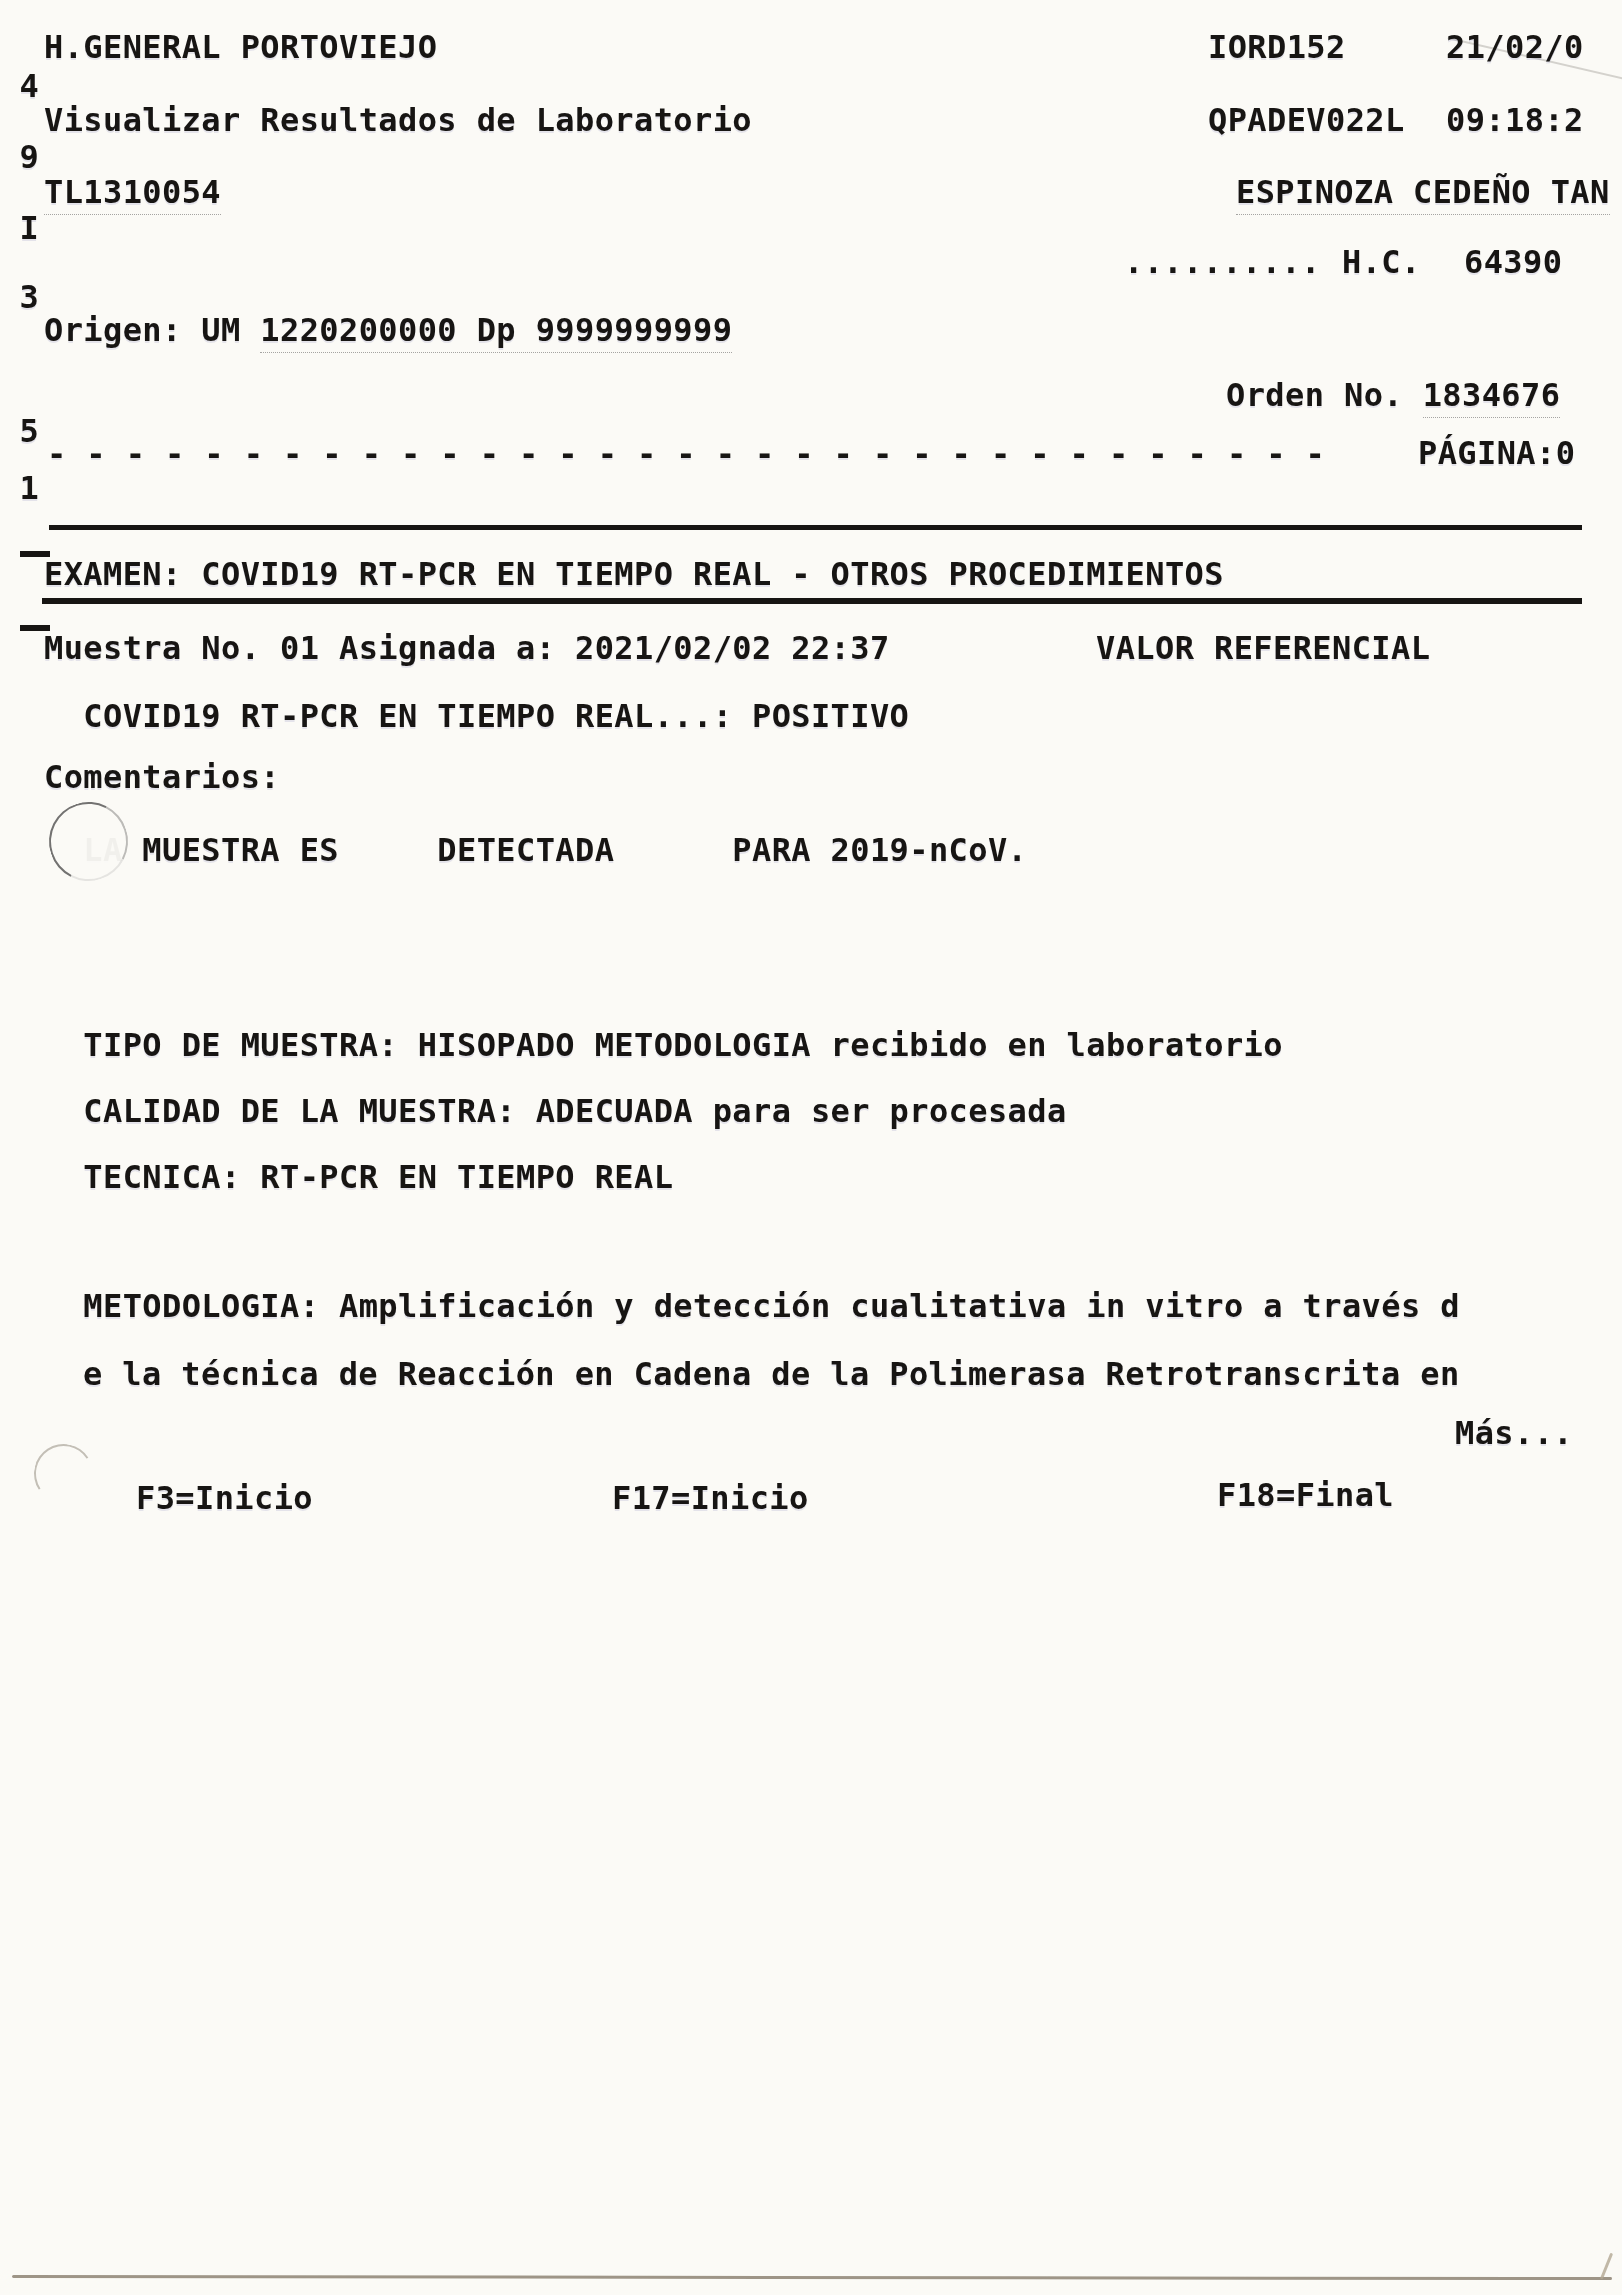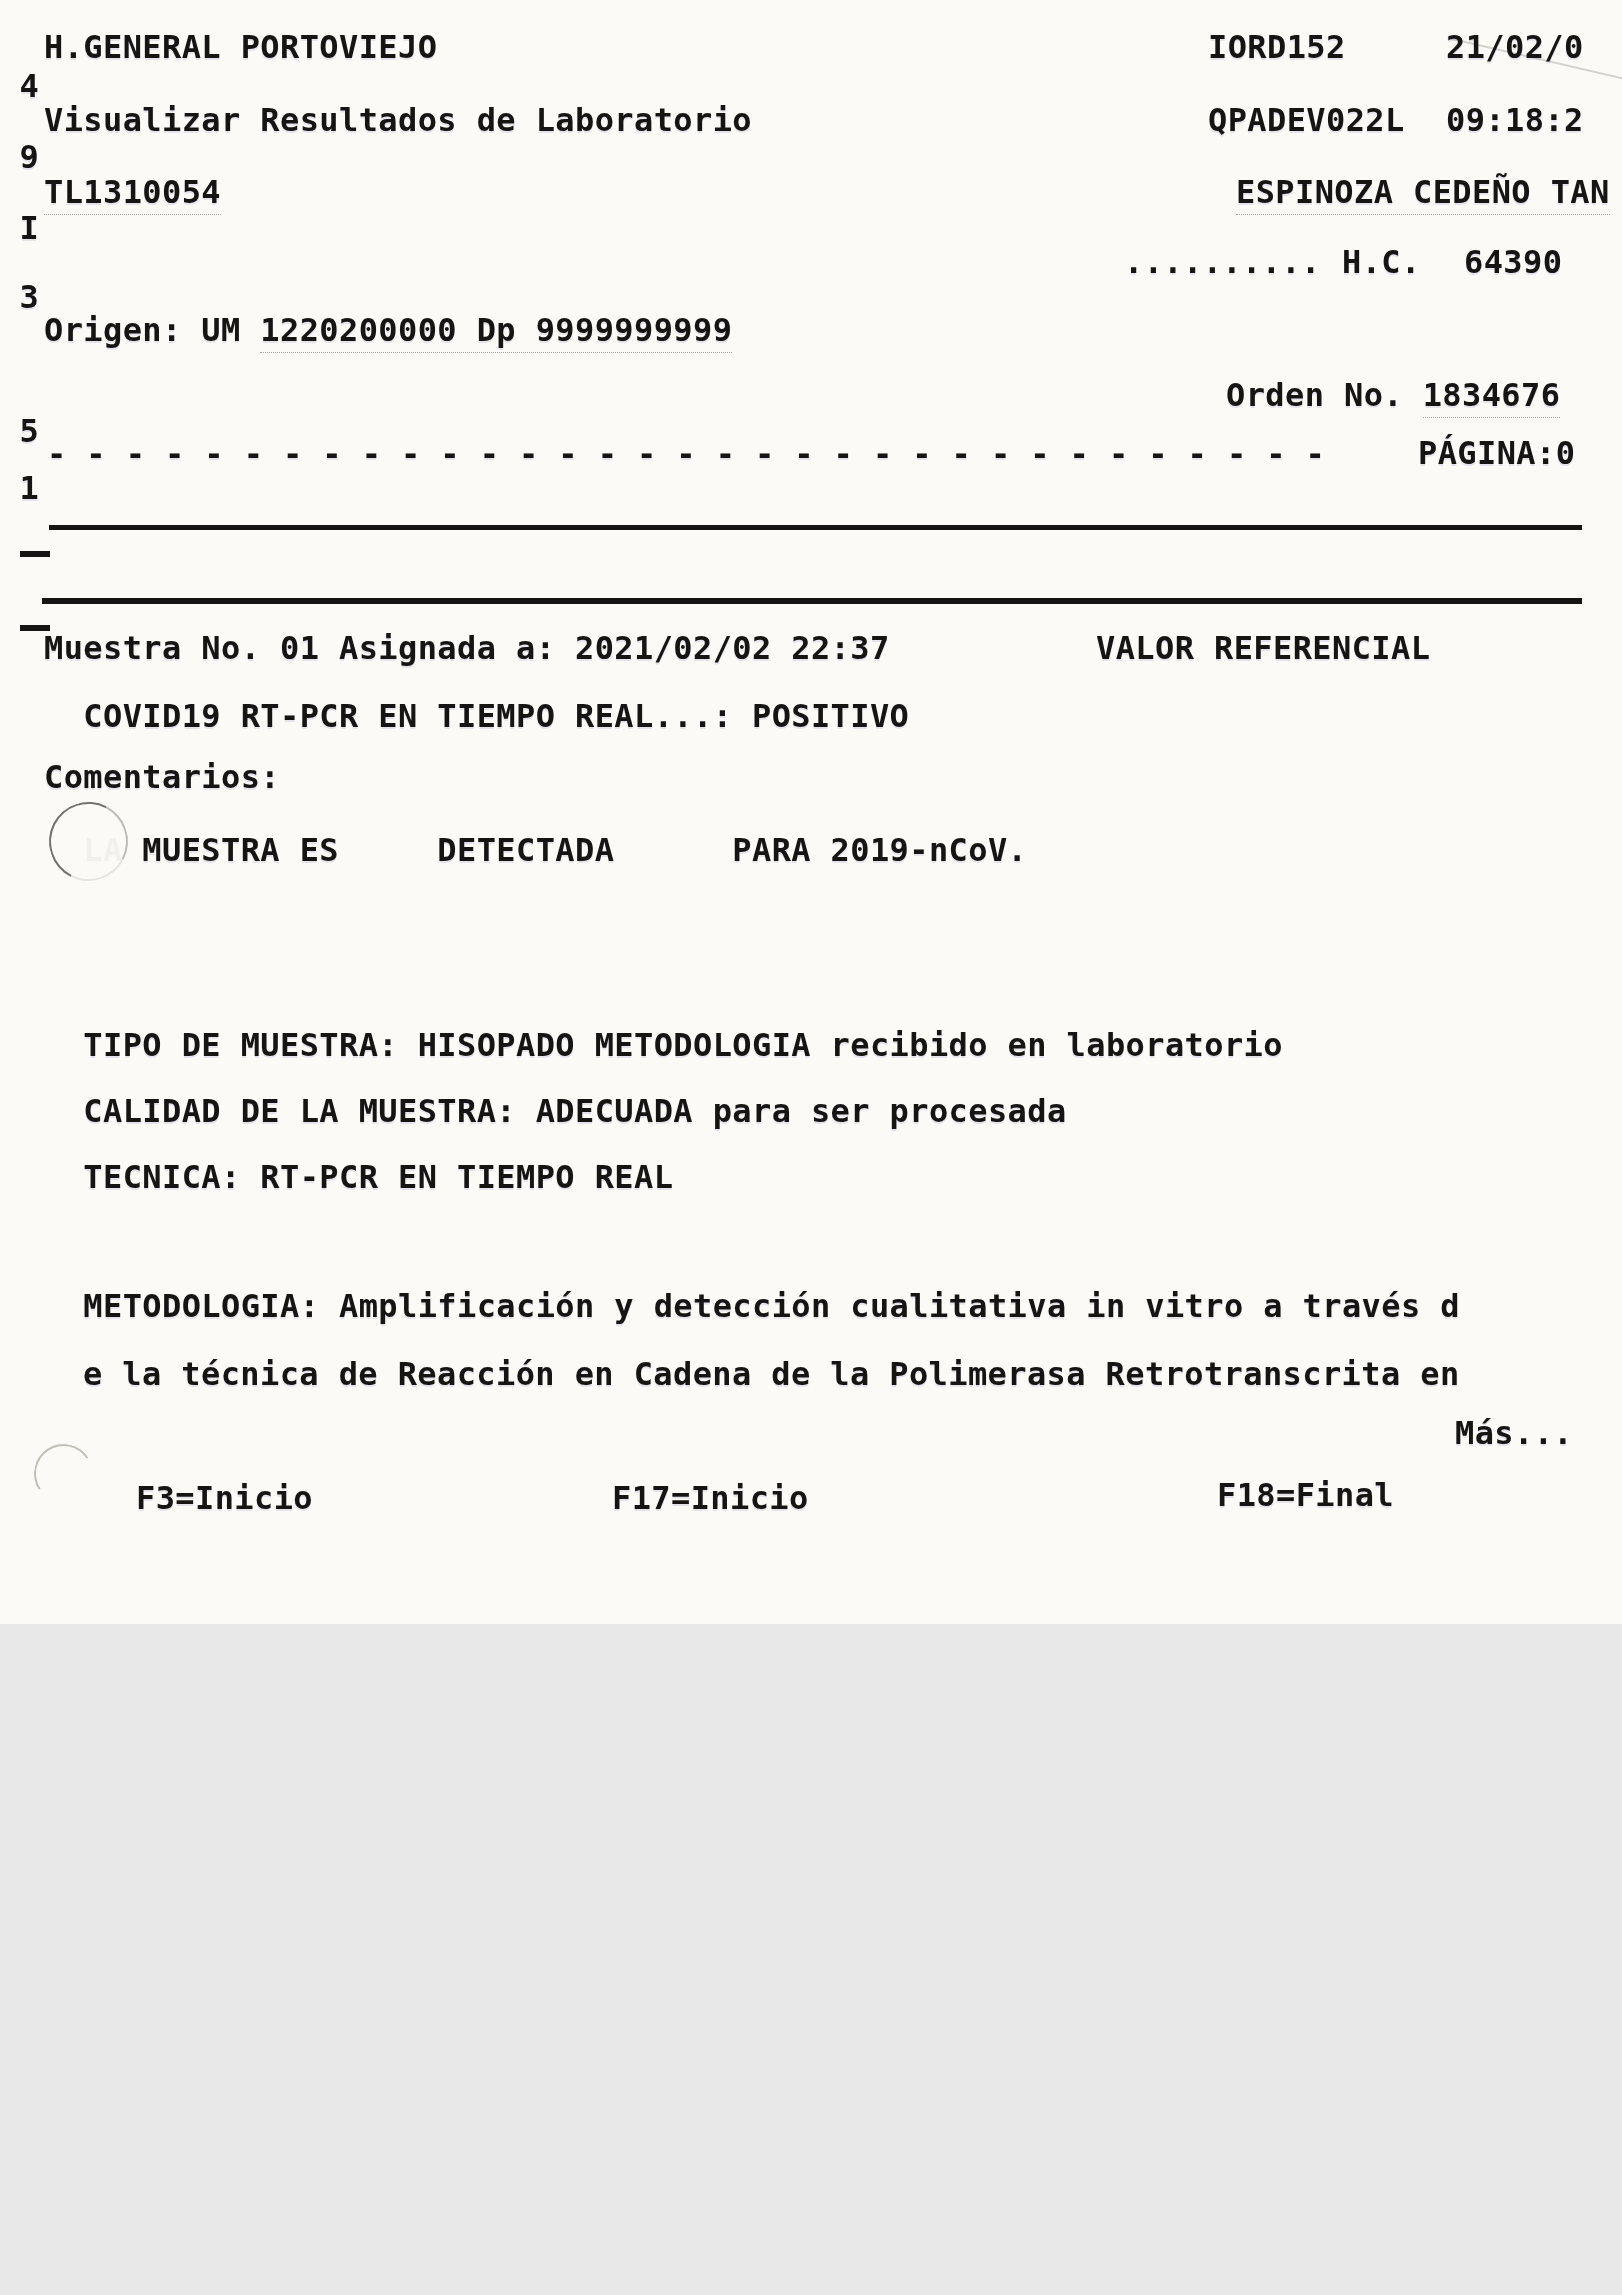--- a/index.html
+++ b/index.html
@@ -3,21 +3,21 @@
 <meta charset="utf-8">
 <style>
   html,body{margin:0;padding:0;background:#e8e8e8;}
   :root{
     --paper:#fbfaf6;
     --ink:#171513;
     --edge:#8d8373;
   }
   .page{
     position:relative;
-    width:1623px;height:1624px;
+    width:1623px;height:2295px;
     background:var(--paper);
     overflow:hidden;
   }
   .ln{
     position:absolute;
     font-family:"DejaVu Sans Mono", monospace;
     font-weight:700;
     font-size:32px;
     line-height:38px;
     letter-spacing:0.4px;
@@ -103,20 +103,21 @@
   <div class="ln" style="left:19.6px;top:412px">5</div>
 
   <div class="ln" style="left:47px;top:435px">- - - - - - - - - - - - - - - - - - - - - - - - - - - - - - - - - </div>
   <div class="ln" style="left:1418px;top:434px">PÁGINA:0</div>
 
   <div class="ln" style="left:19.6px;top:469px">1</div>
 
   <div class="bar" style="left:49px;top:525px;width:1533px;height:4.9px"></div>
 
   <div class="bar" style="left:19.6px;top:551px;width:30px;height:6.4px"></div>
+  <div class="ln" style="left:44px;top:555px">EXAMEN: COVID19 RT-PCR EN TIEMPO REAL - OTROS PROCEDIMIENTOS</div>
   <div class="bar" style="left:42px;top:598px;width:1540px;height:6.4px"></div>
 
   <div class="bar" style="left:19.6px;top:625px;width:30px;height:6.4px"></div>
   <div class="ln" style="left:44px;top:629px">Muestra No. 01 Asignada a: 2021/02/02 22:37</div>
   <div class="ln" style="left:1096px;top:629px">VALOR REFERENCIAL</div>
 
   <div class="ln" style="left:44px;top:697px">  COVID19 RT-PCR EN TIEMPO REAL...: POSITIVO</div>
 
   <div class="ln" style="left:44px;top:758px">Comentarios:</div>
   <div class="ln" style="left:44px;top:831px">  LA MUESTRA ES     DETECTADA      PARA 2019-nCoV.</div>

